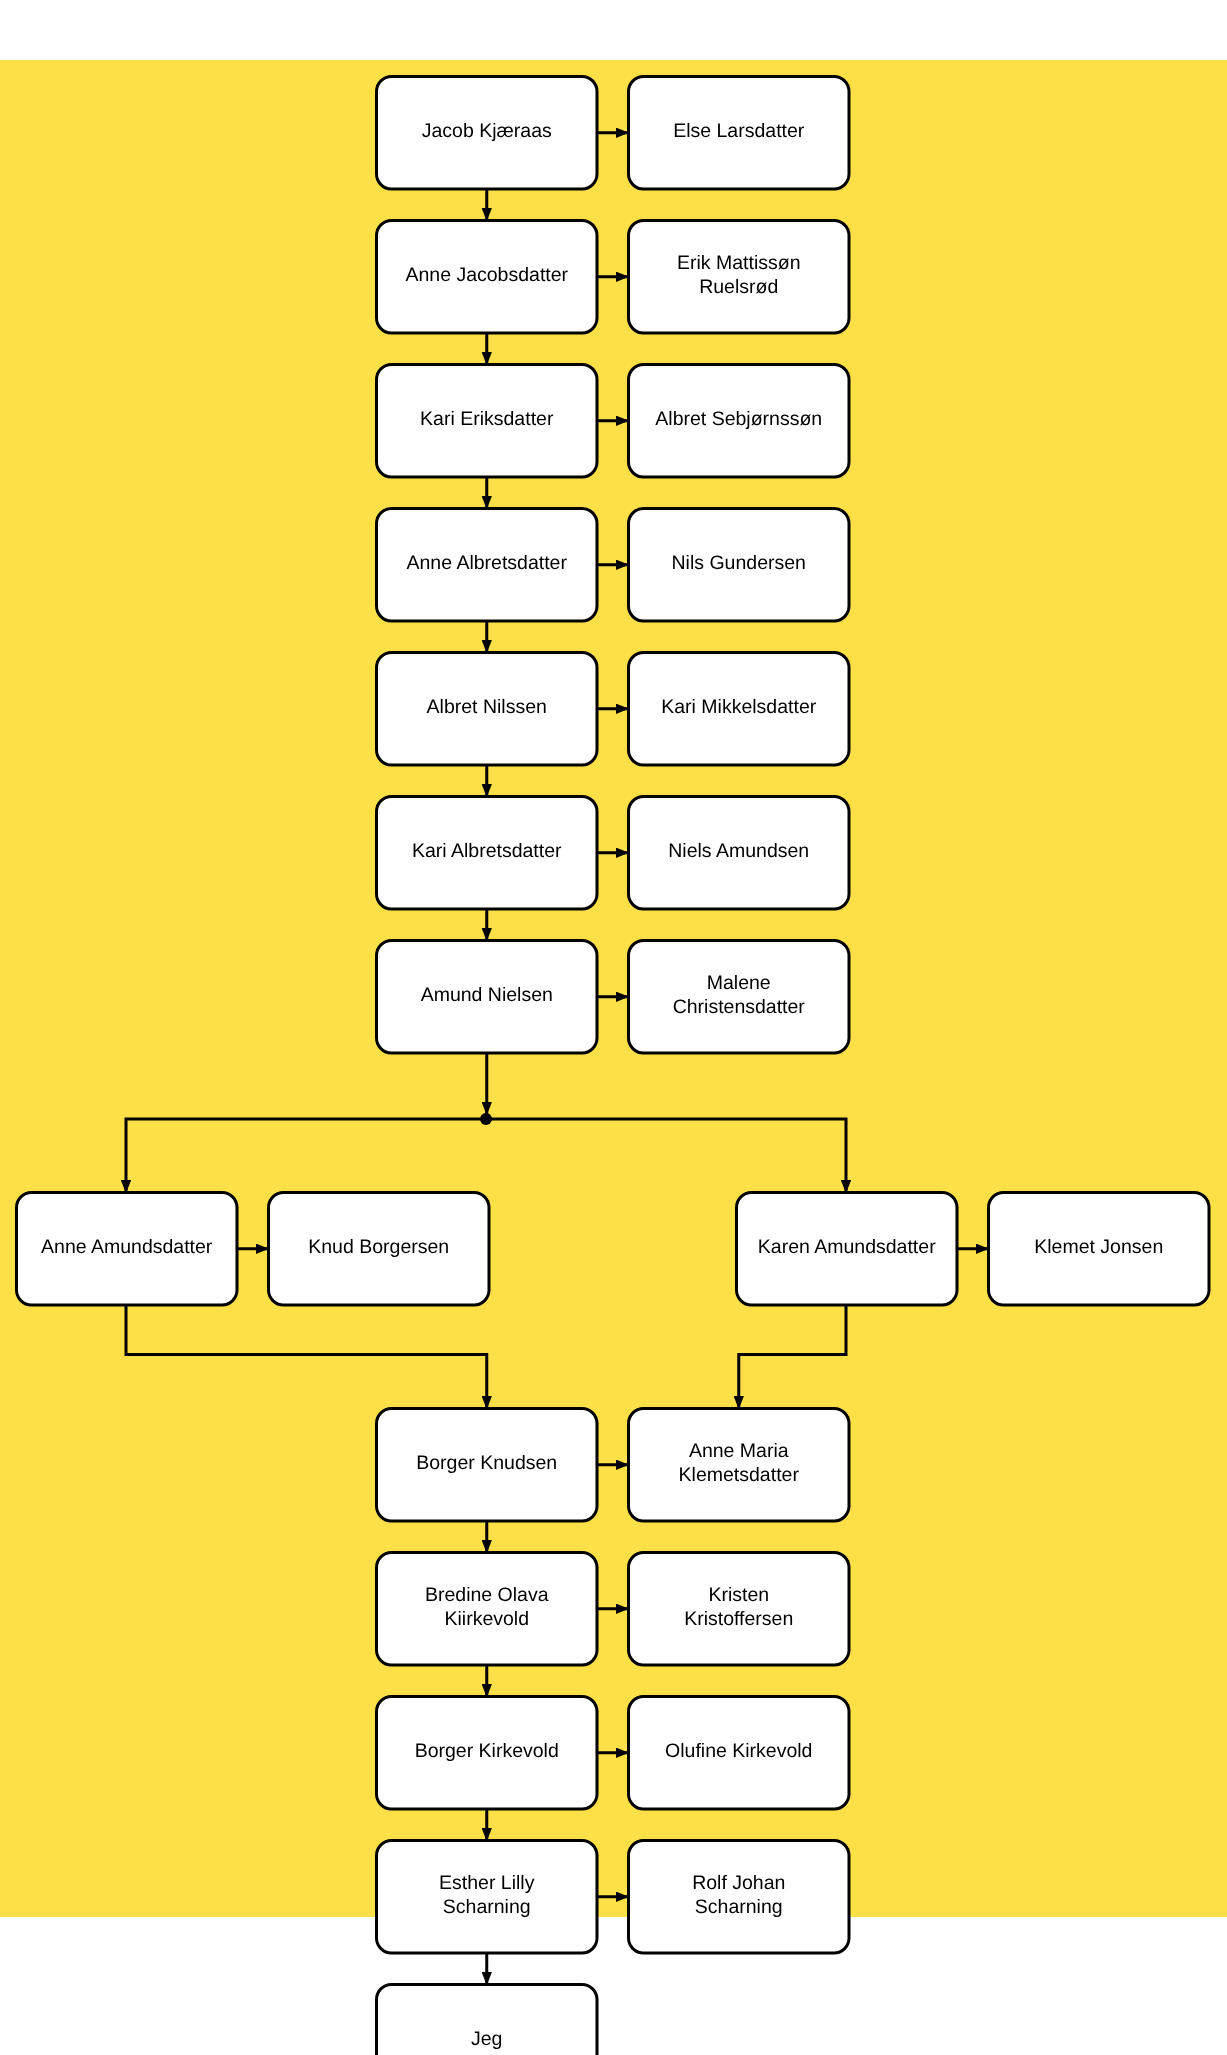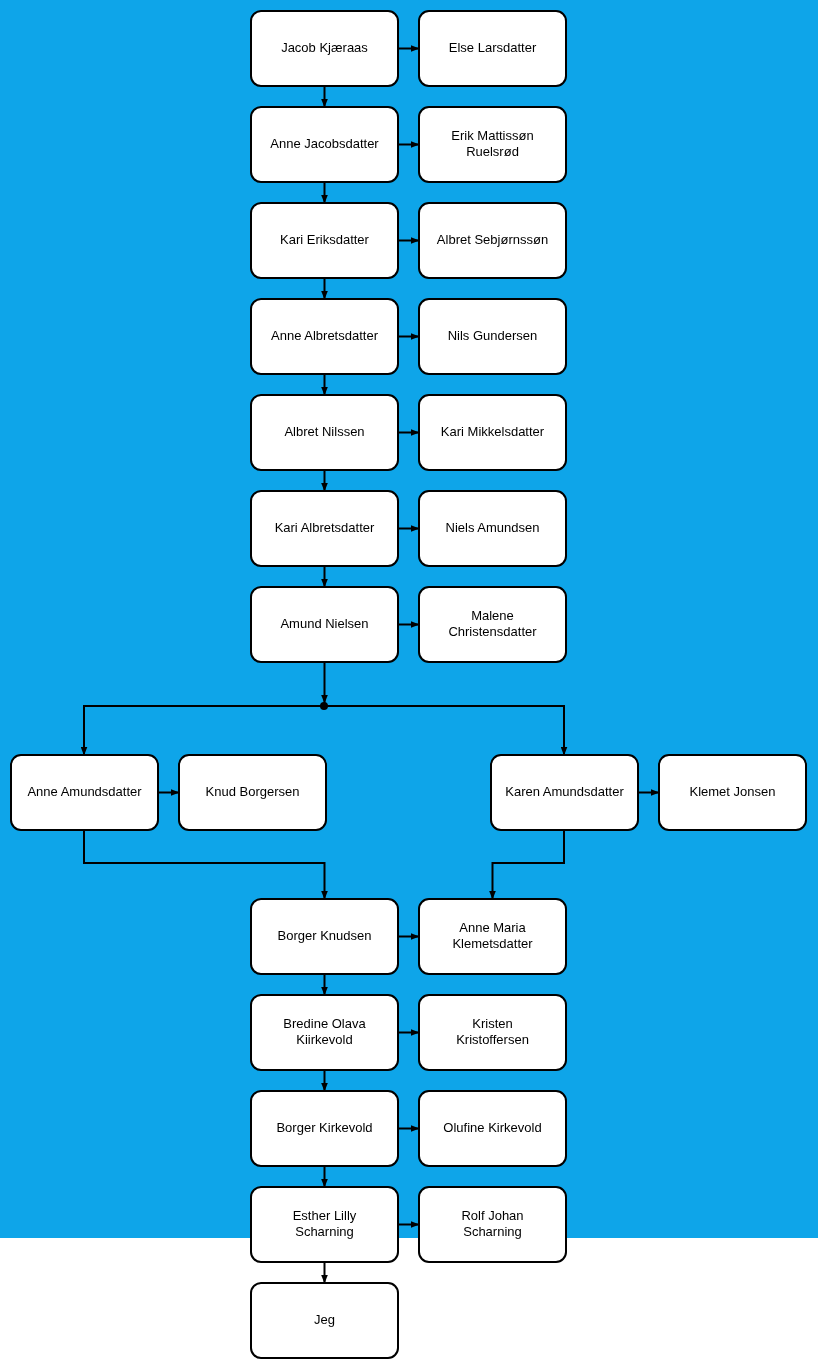--- a/index.html
+++ b/index.html
@@ -1,18 +1,18 @@
 <!DOCTYPE html>
 <html><head>
 <meta charset="utf-8">
 <style>
   html,body{margin:0;padding:0;background:#ffffff;}
   body{width:818px;height:1370px;overflow:hidden;
        font-family:"Liberation Sans",sans-serif;}
-  #chart-root{position:relative;width:818px;height:1238px;background:#0ea5e9;}
+  #chart-root{position:relative;width:818px;height:1238px;background:#fde047;margin-top:40px;}
   svg#flow{position:absolute;left:0;top:0;width:818px;height:1370px;display:block;}
   .node-box{fill:#ffffff;stroke:#000000;stroke-width:2;}
   .edge{fill:none;stroke:#000000;stroke-width:2;}
   .junction{fill:#000000;stroke:none;}
   .node-label{font-family:"Liberation Sans",sans-serif;font-size:13px;fill:#000000;
               text-anchor:middle;dominant-baseline:middle;}
 </style>
 </head>
 <body>
 

